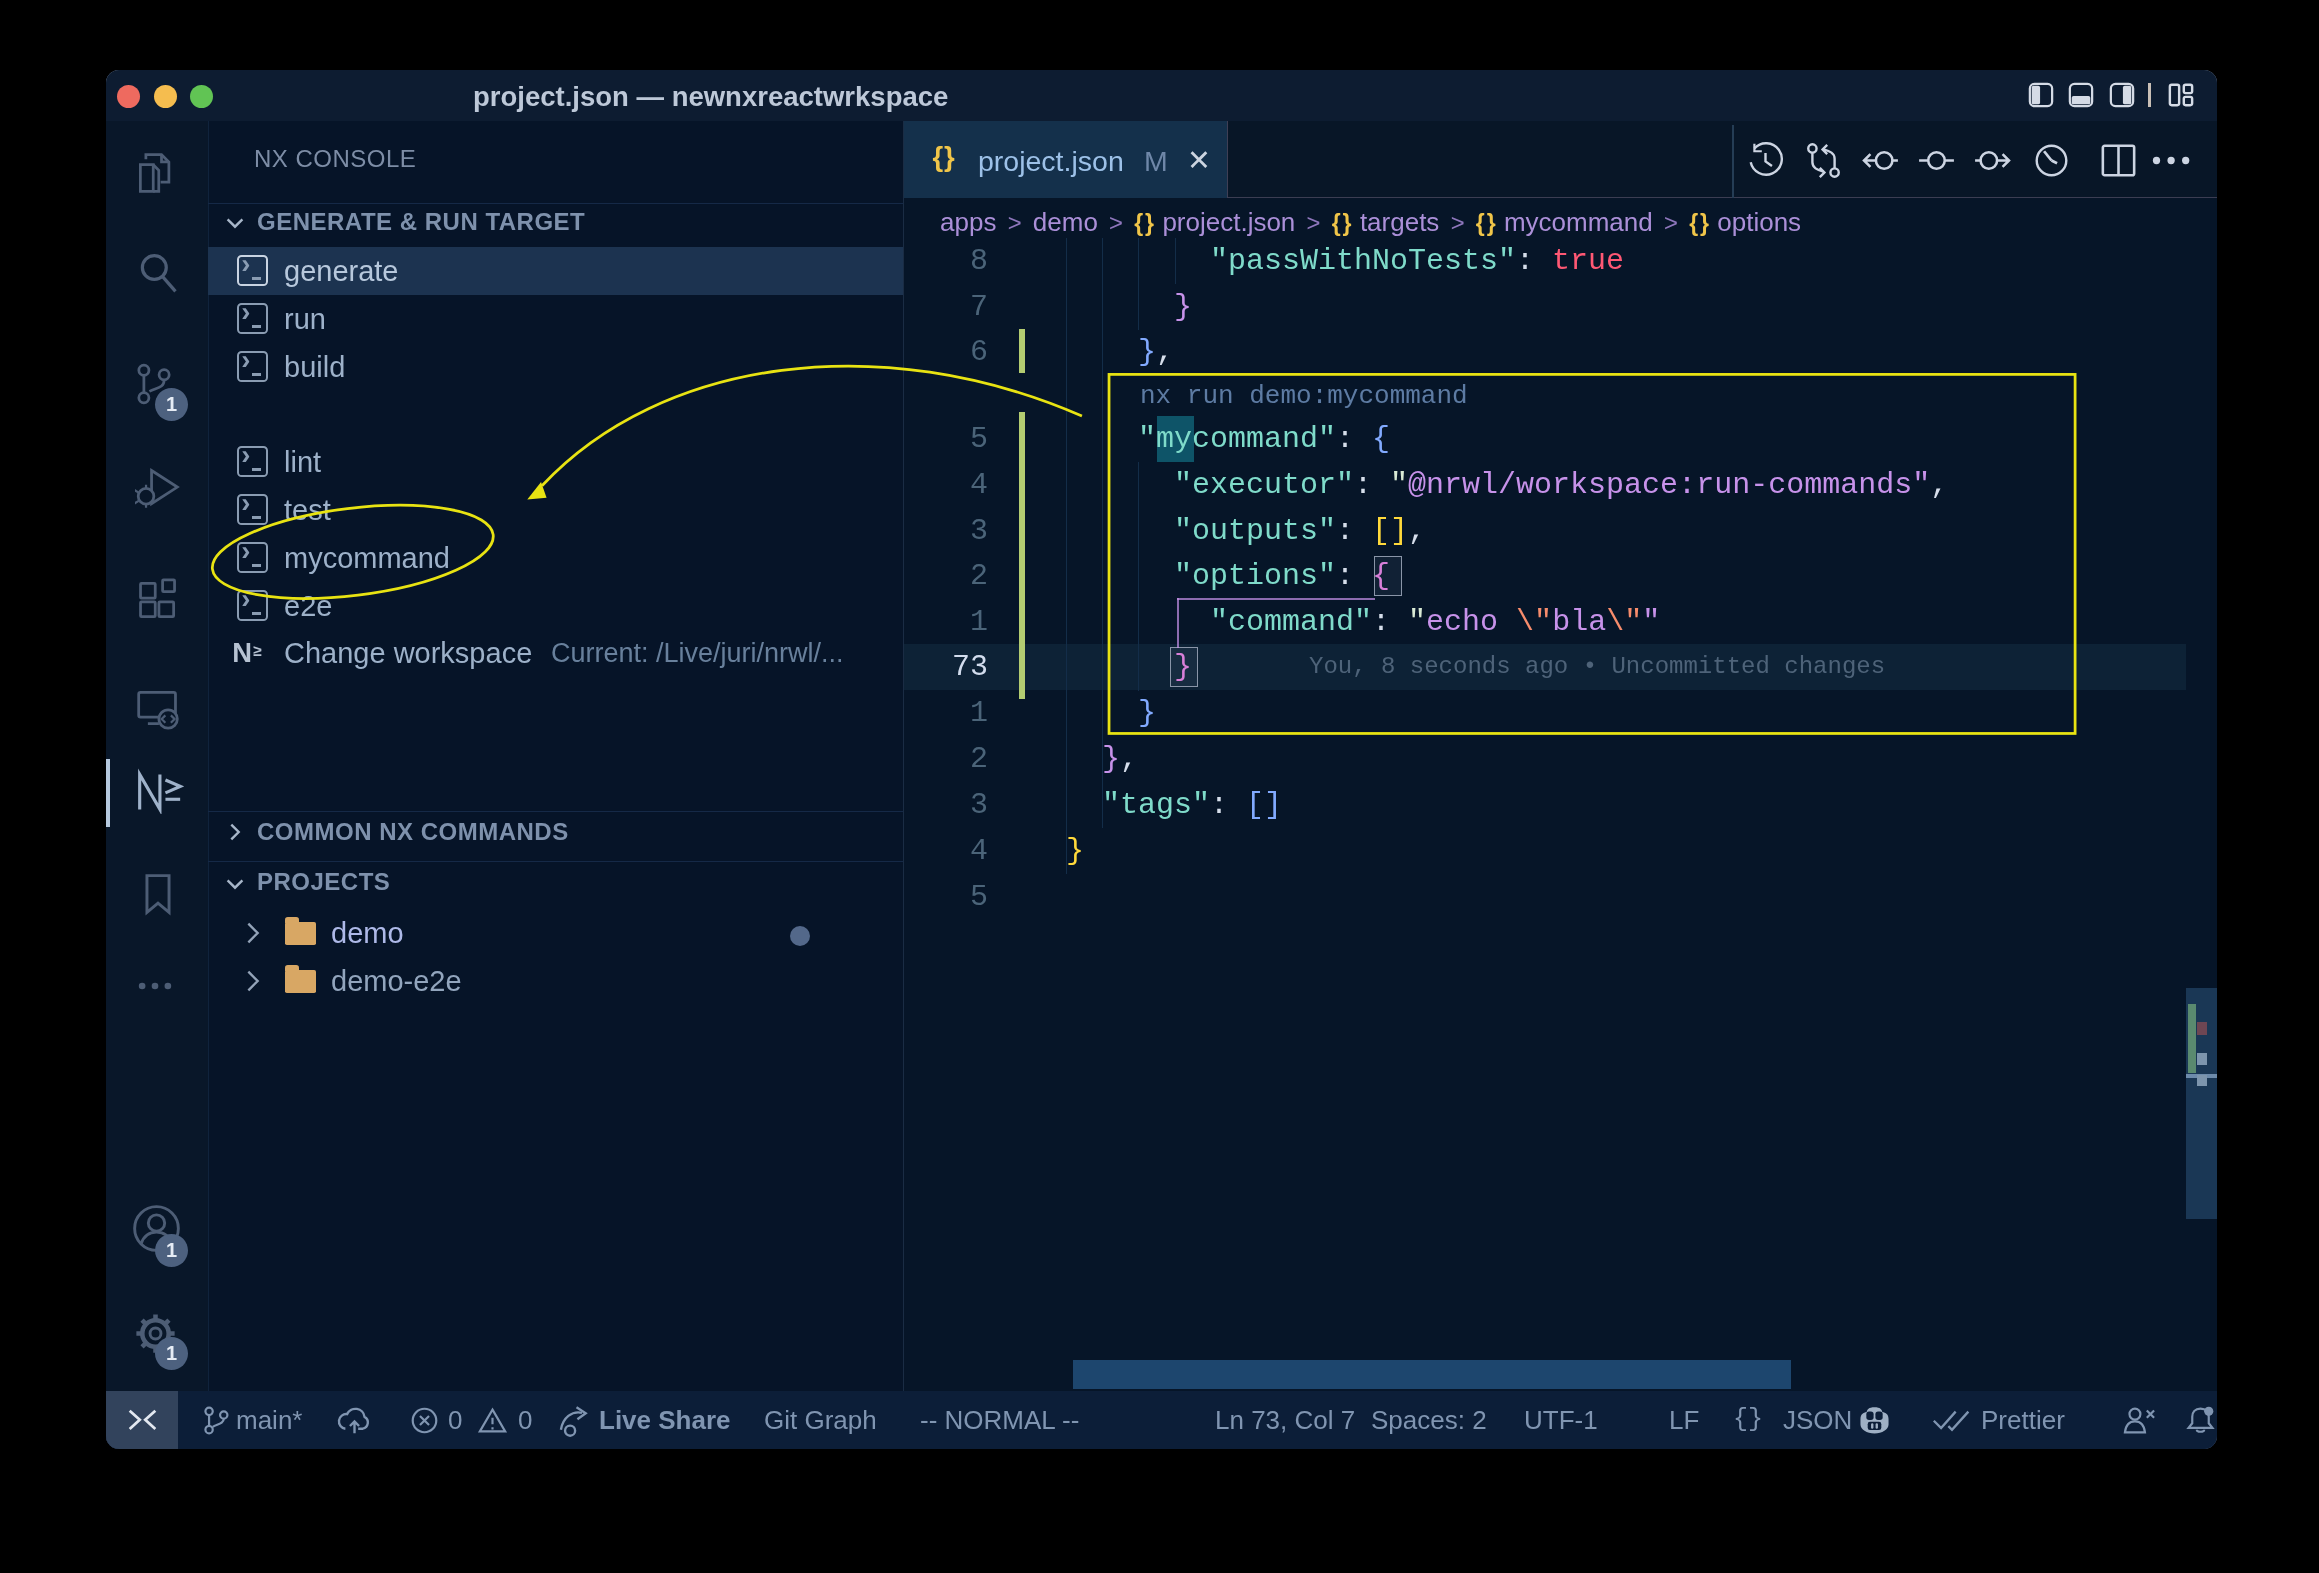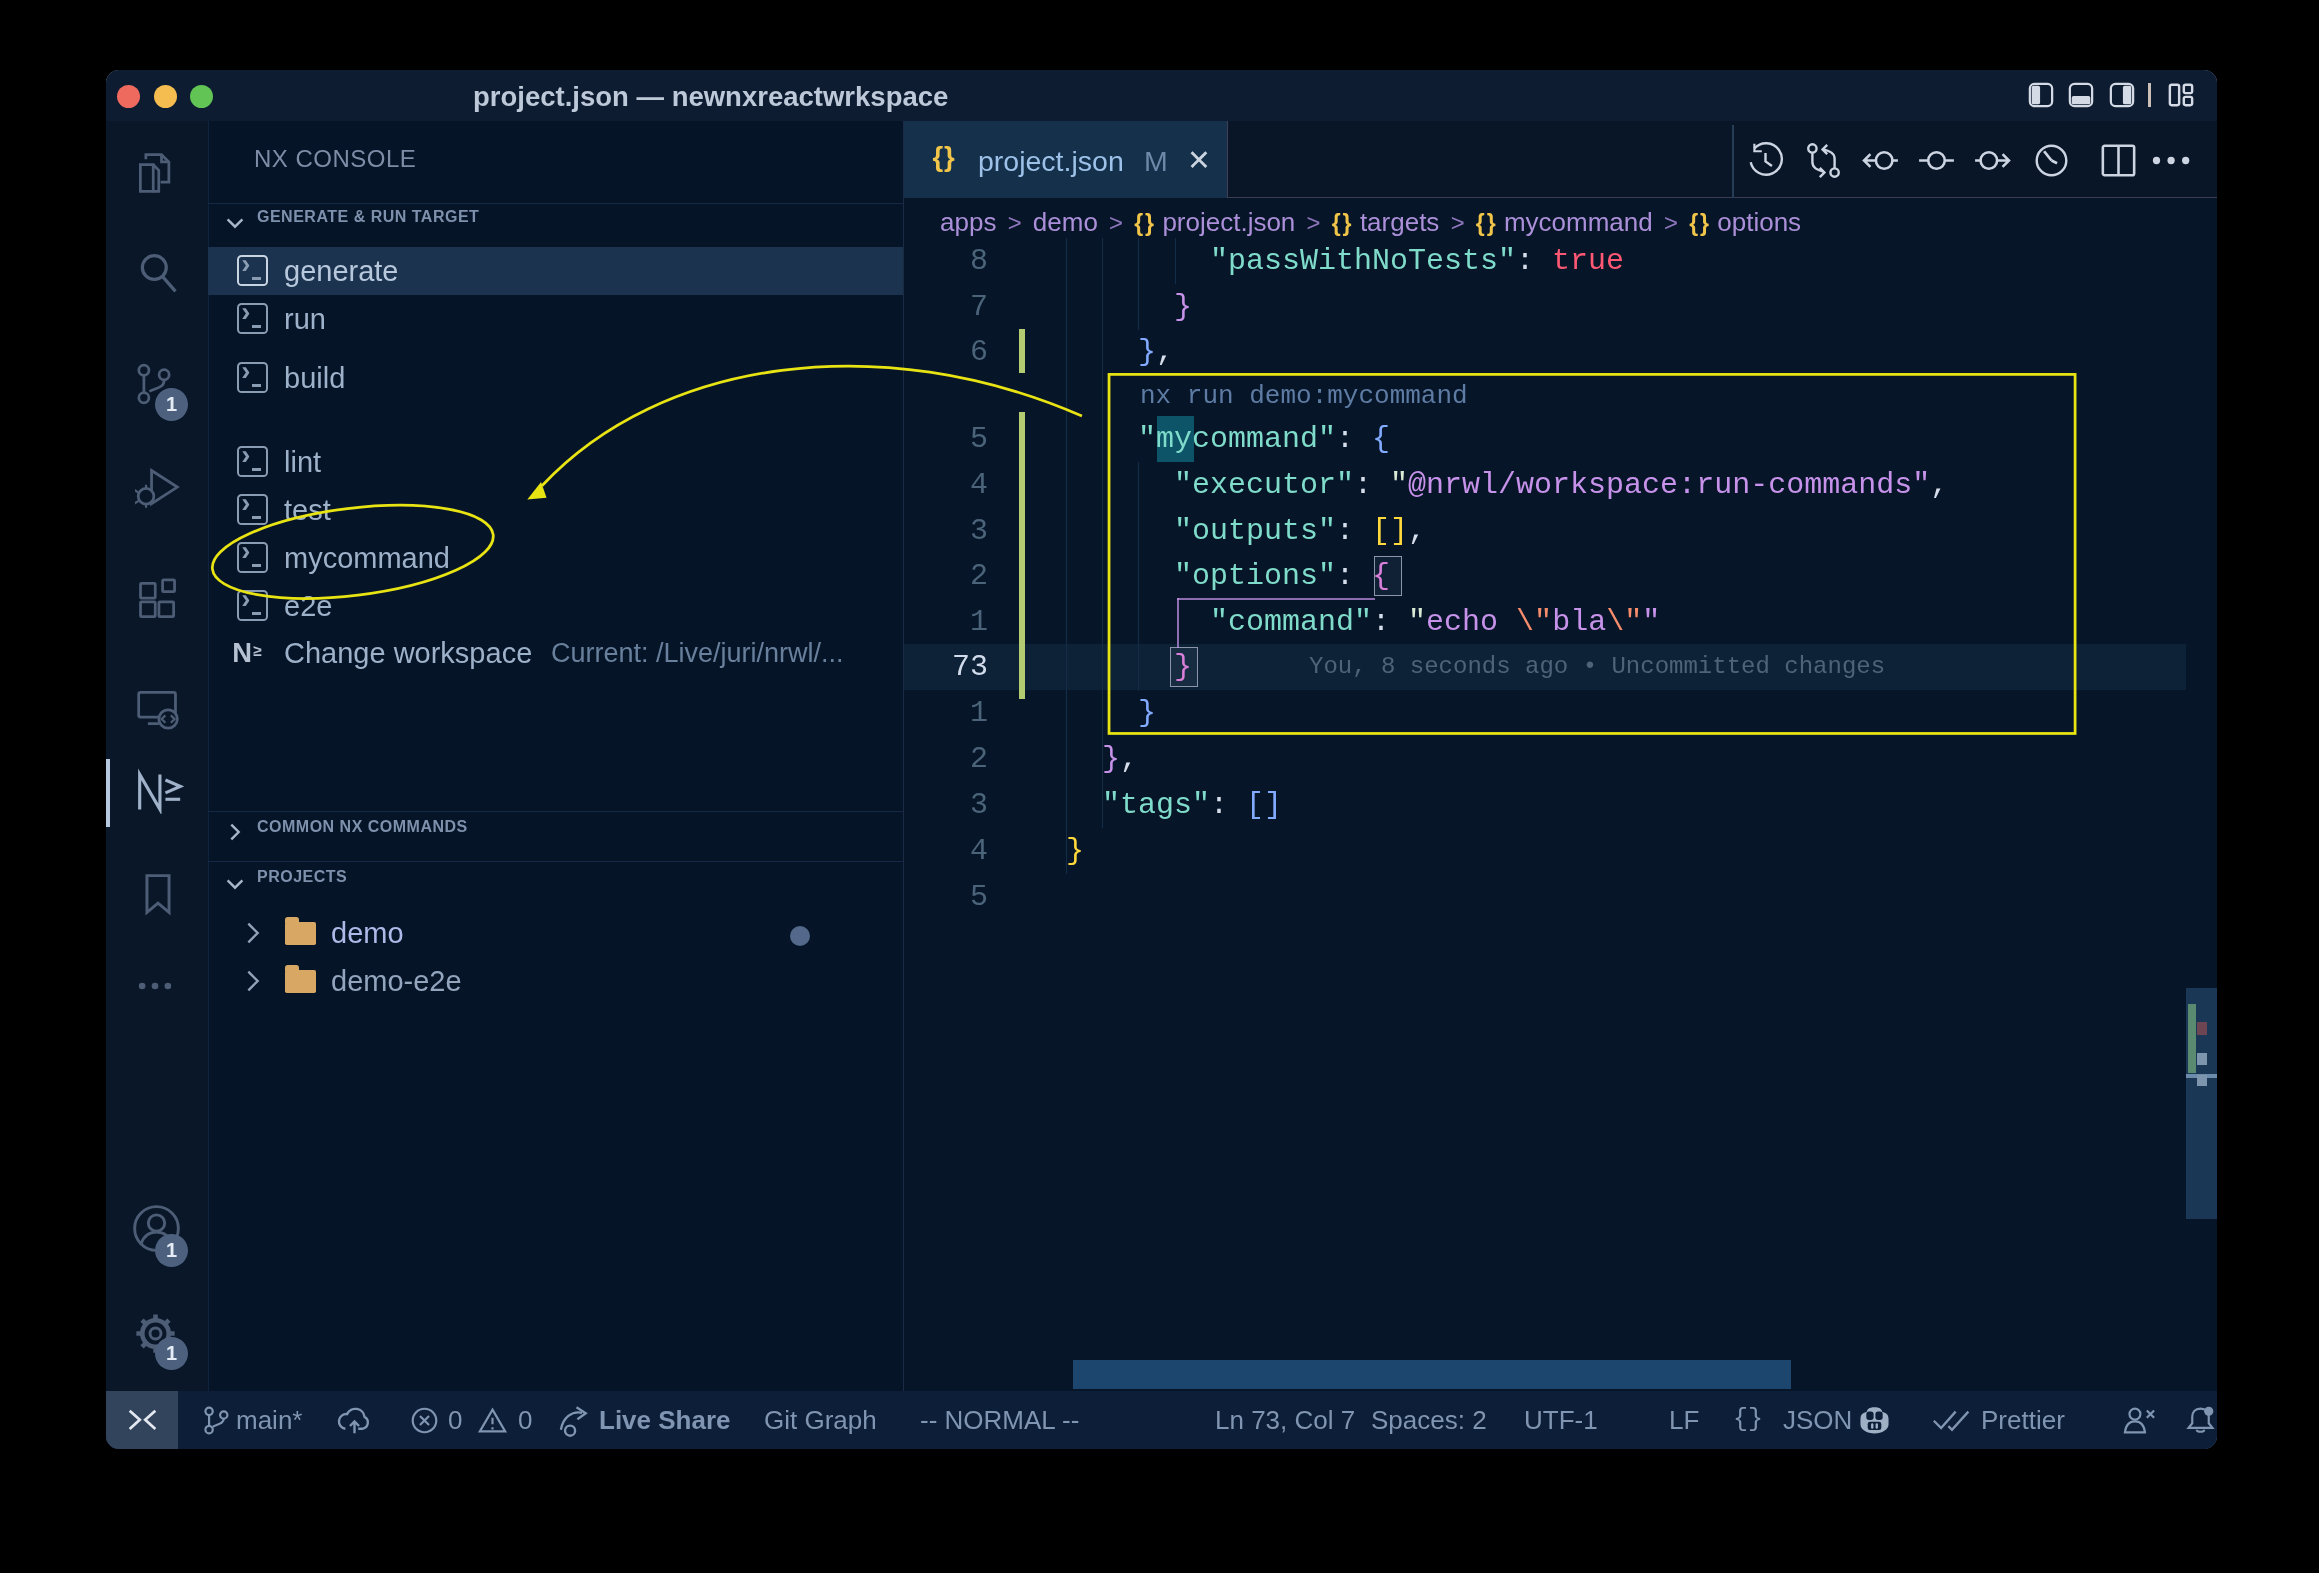--- a/index.html
+++ b/index.html
@@ -19,21 +19,21 @@
   
   .activitybar { position:absolute; left:0; top:51px; width:102px; height:1270px; background:#091729; }
   .aicon { position:absolute; }
   .badge { position:absolute; width:33px; height:33px; border-radius:50%; background:#4d617f; color:#e6ecf5; font-size:20px; font-weight:700; text-align:center; line-height:33px; }
   .activeband { position:absolute; left:0; top:689px; width:3.7px; height:68px; background:#b6c9de; }
   
   .sidebar { position:absolute; left:102px; top:51px; width:696px; height:1270px; background:#061428; border-left:0.9px solid #10233c; }
   .sb-title { position:absolute; left:148px; top:75px; color:#7d8da6; font-size:24px; letter-spacing:0.5px; }
   .sect-line { position:absolute; left:0; width:696px; height:0.9px; background:#152947; }
   .sect-chev { position:absolute; left:14.7px; }
-  .sect-lbl { position:absolute; left:49px; color:#7e91ac; font-weight:700; font-size:16px; letter-spacing:0.5px; }
+  .sect-lbl { position:absolute; left:49px; color:#7e91ac; font-weight:700; font-size:24px; letter-spacing:0.5px; }
   .row { position:absolute; left:0; width:695px; height:48px; }
   .row .txt { position:absolute; left:76px; top:0; color:#9db1c9; font-size:29px; line-height:48px; }
   .row.sel { background:#1c3350; }
   .term { position:absolute; left:28.5px; top:8.3px; width:31px; height:31px; border:2.8px solid #8a9cb2; border-radius:4.6px; }
   .term:before { content:"\203A"; position:absolute; left:2.8px; top:-9.2px; color:#8a9cb2; font-size:27.5px; font-weight:700; }
   .term:after { content:""; position:absolute; left:13px; bottom:4.6px; width:9.2px; height:3.2px; background:#8a9cb2; }
   .folder { position:absolute; left:77px; top:13px; width:31px; height:23px; background:#d8a764; border-radius:1.8px; }
   .folder:before { content:""; position:absolute; left:0; top:-4.6px; width:13.8px; height:5.5px; background:#d8a764; border-radius:2.8px 2.8px 0 0; }
   
   .editor { position:absolute; left:798px; top:51px; width:1313px; height:1270px; background:#061528; }
@@ -187,21 +187,21 @@
     <div class="sect-lbl" style="top:138px;">GENERATE &amp; RUN TARGET</div>
 
     <div class="row sel" style="top:177px;">
         <div class="term" style="border-color:#c9d4e2;"></div>
         <div class="txt" style="color:#b7c8dc;">generate</div>
       </div>
     <div class="row" style="top:225px;">
         <div class="term"></div>
         <div class="txt">run</div>
       </div>
-    <div class="row" style="top:273px;margin-top:11px;">
+    <div class="row" style="top:273px;">
         <div class="term"></div>
         <div class="txt">build</div>
       </div>
     <div class="row" style="top:368px;">
         <div class="term"></div>
         <div class="txt">lint</div>
       </div>
     <div class="row" style="top:416px;">
         <div class="term"></div>
         <div class="txt">test</div>

